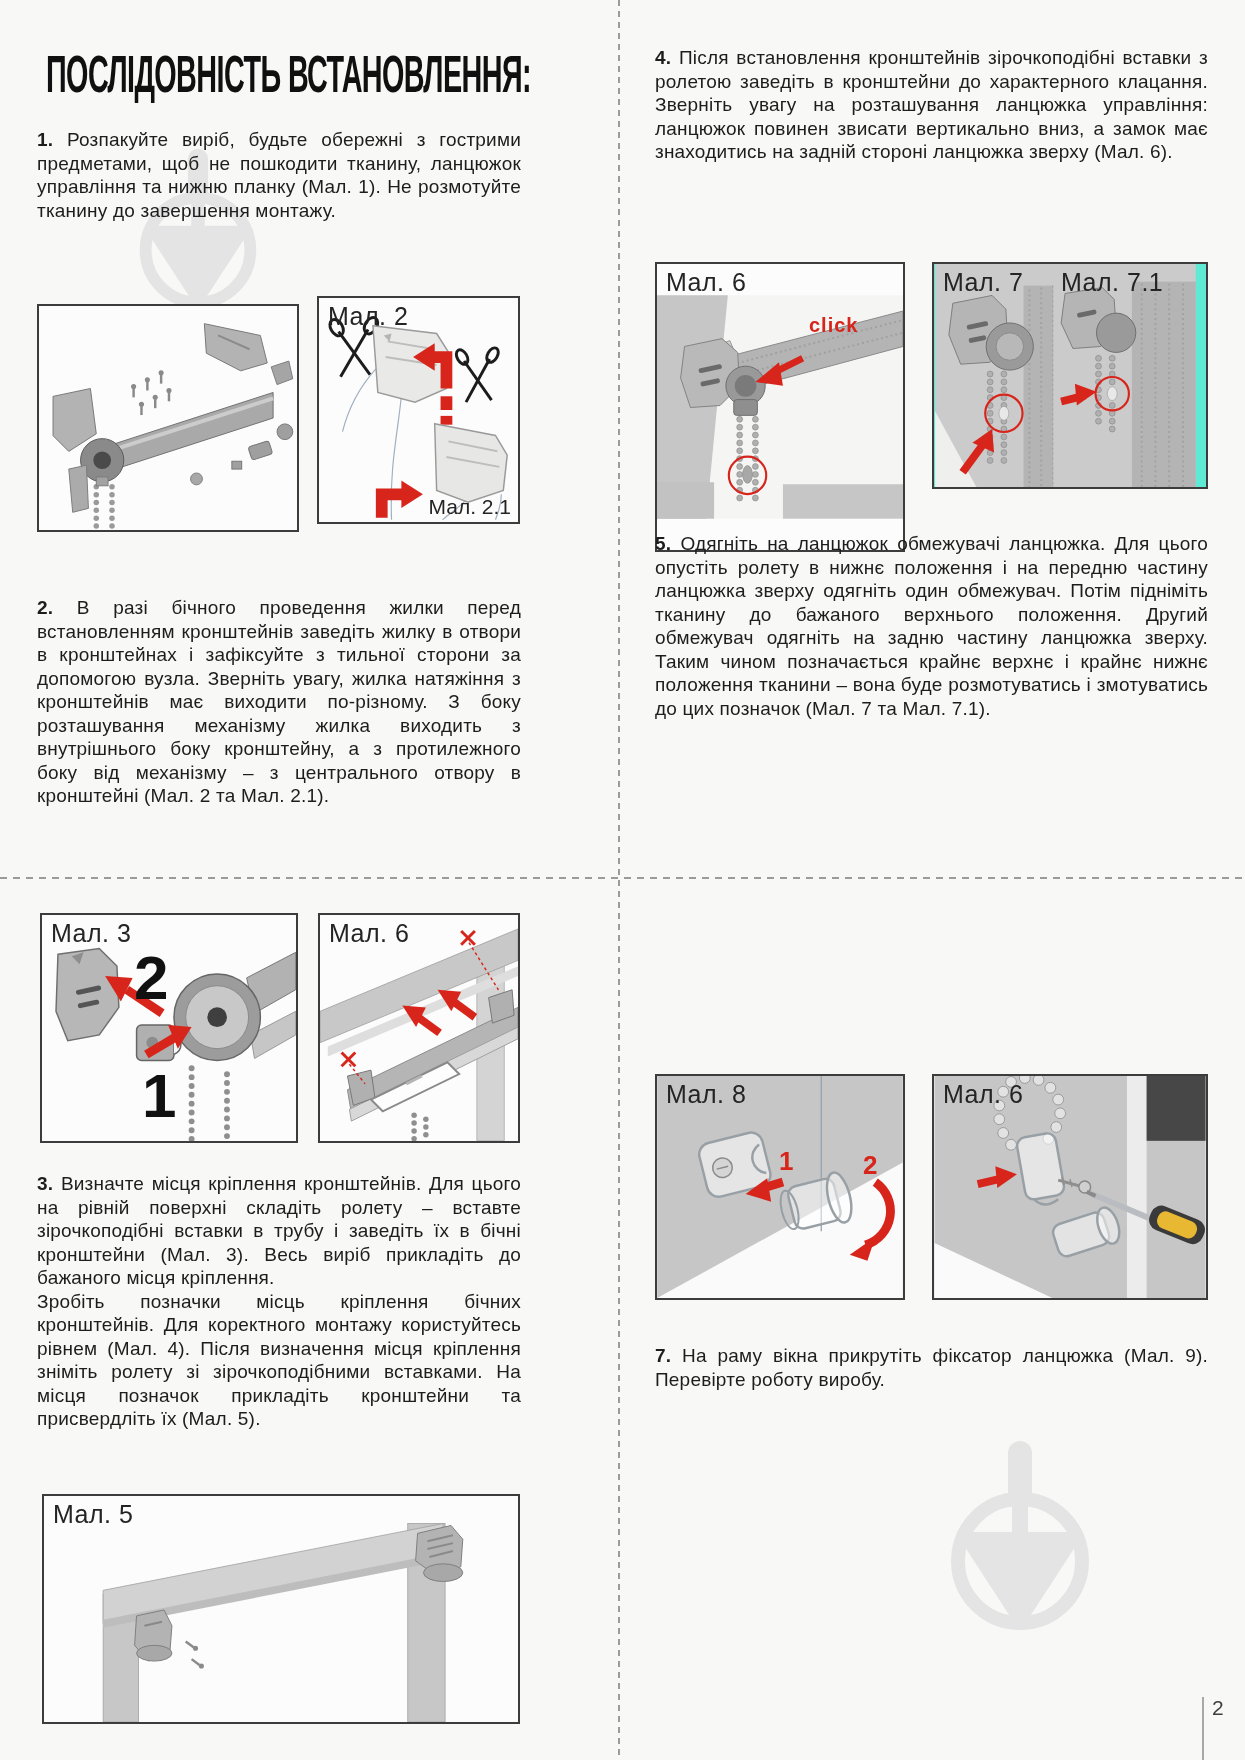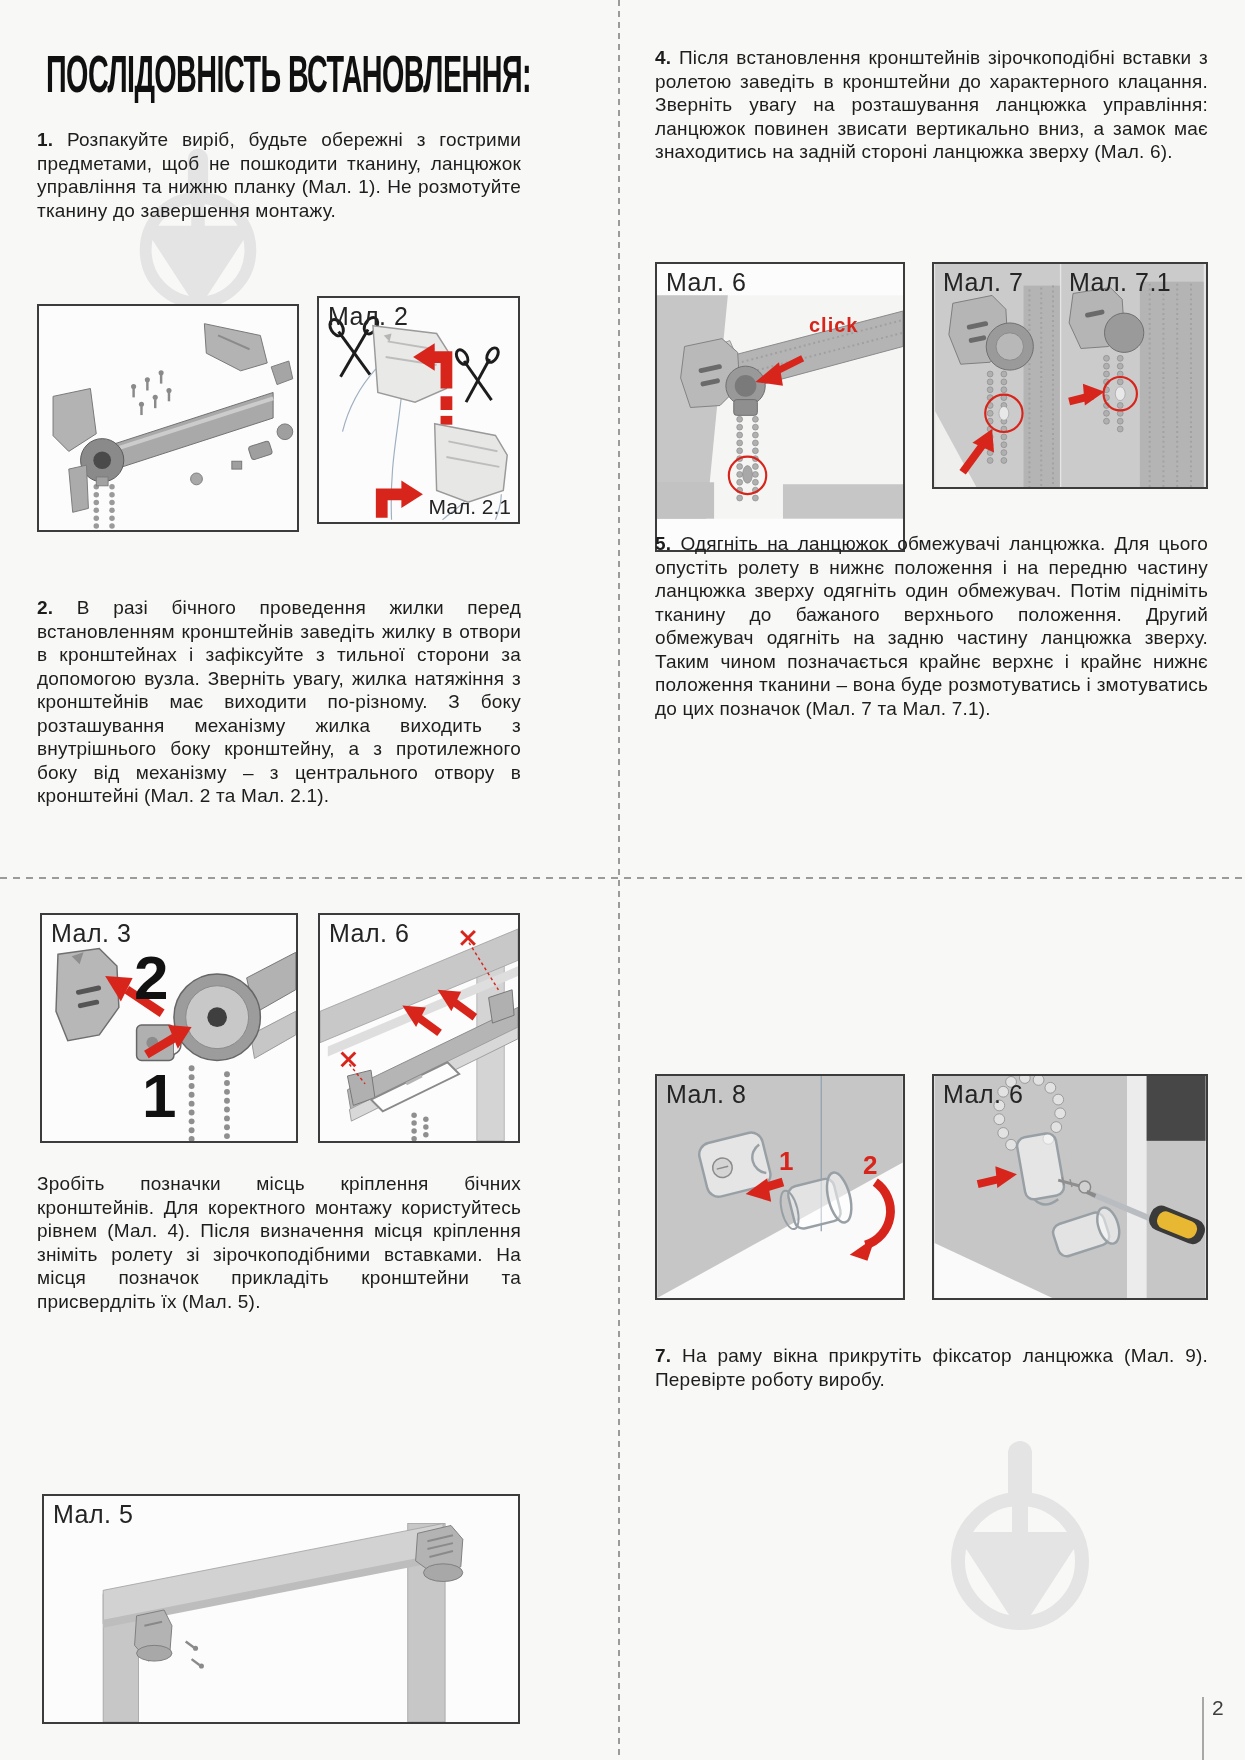--- a/index.html
+++ b/index.html
@@ -264,20 +264,22 @@
           <circle cx="96" cy="228" r="2.8"></circle>
         <circle cx="108" cy="208" r="2.8"></circle>
           <circle cx="108" cy="216" r="2.8"></circle>
           <circle cx="108" cy="224" r="2.8"></circle>
       </g>
     </svg>
     <div class="fig-label">Мал. 6</div>
   </div>
 
   <div class="para" style="left:37px;top:1172px;width:484px;">
+    <p><span class="num">3.</span>
+       <span>Визначте місця кріплення кронштейнів. Для цього на рівній поверхні складіть ролету – вставте зірочкоподібні вставки в трубу і заведіть їх в бічні кронштейни (Мал. 3). Весь виріб прикладіть до бажаного місця кріплення.</span></p>
     <p><span>Зробіть позначки місць кріплення бічних кронштейнів. Для коректного монтажу користуйтесь рівнем (Мал. 4). Після визначення місця кріплення зніміть ролету зі зірочкоподібними вставками. На місця позначок прикладіть кронштейни та присвердліть їх (Мал. 5).</span></p>
   </div>
 
   <div class="fig" style="left:42px;top:1494px;width:478px;height:230px;">
     <svg viewBox="0 0 478 230">
       <g>
         <rect x="58" y="100" width="36" height="130" fill="#c7c7c7" stroke="#a0a0a0" stroke-width="0.8"></rect>
         <rect x="368" y="28" width="38" height="202" fill="#c7c7c7" stroke="#a0a0a0" stroke-width="0.8"></rect>
         <polygon points="58,96 404,28 404,62 58,130" fill="#d2d2d2" stroke="#a0a0a0" stroke-width="0.8"></polygon>
         <polygon points="58,126 404,58 404,66 58,134" fill="#bdbdbd"></polygon>
@@ -361,21 +363,21 @@
       <circle cx="92" cy="183" r="19" fill="none" stroke="#d8251b" stroke-width="2.2"></circle>
       <g>
         <line x1="148" y1="64" x2="116" y2="80" stroke="#d8251b" stroke-width="7"></line>
         <polygon points="100,88 124,68 128,92" fill="#d8251b"></polygon>
       </g>
     </svg>
     <div class="fig-label">Мал. 6</div>
     <div class="click-label" style="left:152px;top:50px;">click</div>
   </div>
 
-  <div class="fig" style="left:932px;top:262px;width:276px;height:227px;background:#e5e5e5;">
+  <div class="fig" style="left:932px;top:262px;width:276px;height:227px;background:#5eead4;">
     <div class="panel" style="left:0;width:127px;">
       <svg viewBox="0 0 127 227">
         <rect x="0" y="0" width="127" height="227" fill="#cbcbcb"></rect>
         <polygon points="0,150 42,227 0,227" fill="#efefee"></polygon>
         <g>
           <rect x="90" y="22" width="37" height="205" fill="#b4b4b4"></rect>
           <line x1="96" y1="26" x2="96" y2="227" stroke="#a2a2a2" stroke-width="2" stroke-dasharray="2 3"></line>
           <line x1="108" y1="24" x2="108" y2="227" stroke="#a2a2a2" stroke-width="2" stroke-dasharray="2 3"></line>
           <line x1="120" y1="22" x2="120" y2="227" stroke="#a2a2a2" stroke-width="2" stroke-dasharray="2 3"></line>
         </g>
@@ -415,21 +417,21 @@
           <ellipse cx="70" cy="152" rx="5" ry="7" fill="#e8e8e8" stroke="#999999"></ellipse>
         </g>
         <circle cx="70" cy="152" r="19" fill="none" stroke="#d8251b" stroke-width="2.2"></circle>
         <g>
           <line x1="28" y1="212" x2="50" y2="182" stroke="#d8251b" stroke-width="8"></line>
           <polygon points="58,168 60,192 38,182" fill="#d8251b"></polygon>
         </g>
       </svg>
       <div class="fig-label">Мал. 7</div>
     </div>
-    <div class="panel" style="left:126px;width:145px;text-align:center;">
+    <div class="panel" style="left:118px;width:145px;text-align:center;">
       <svg viewBox="0 0 145 227">
         <rect x="0" y="0" width="145" height="227" fill="#cbcbcb"></rect>
         <g>
           <rect x="80" y="18" width="65" height="209" fill="#b4b4b4"></rect>
           <line x1="90" y1="20" x2="90" y2="227" stroke="#a2a2a2" stroke-width="2" stroke-dasharray="2 3"></line>
           <line x1="104" y1="20" x2="104" y2="227" stroke="#a2a2a2" stroke-width="2" stroke-dasharray="2 3"></line>
           <line x1="118" y1="20" x2="118" y2="227" stroke="#a2a2a2" stroke-width="2" stroke-dasharray="2 3"></line>
           <line x1="132" y1="20" x2="132" y2="227" stroke="#a2a2a2" stroke-width="2" stroke-dasharray="2 3"></line>
         </g>
         <g>

